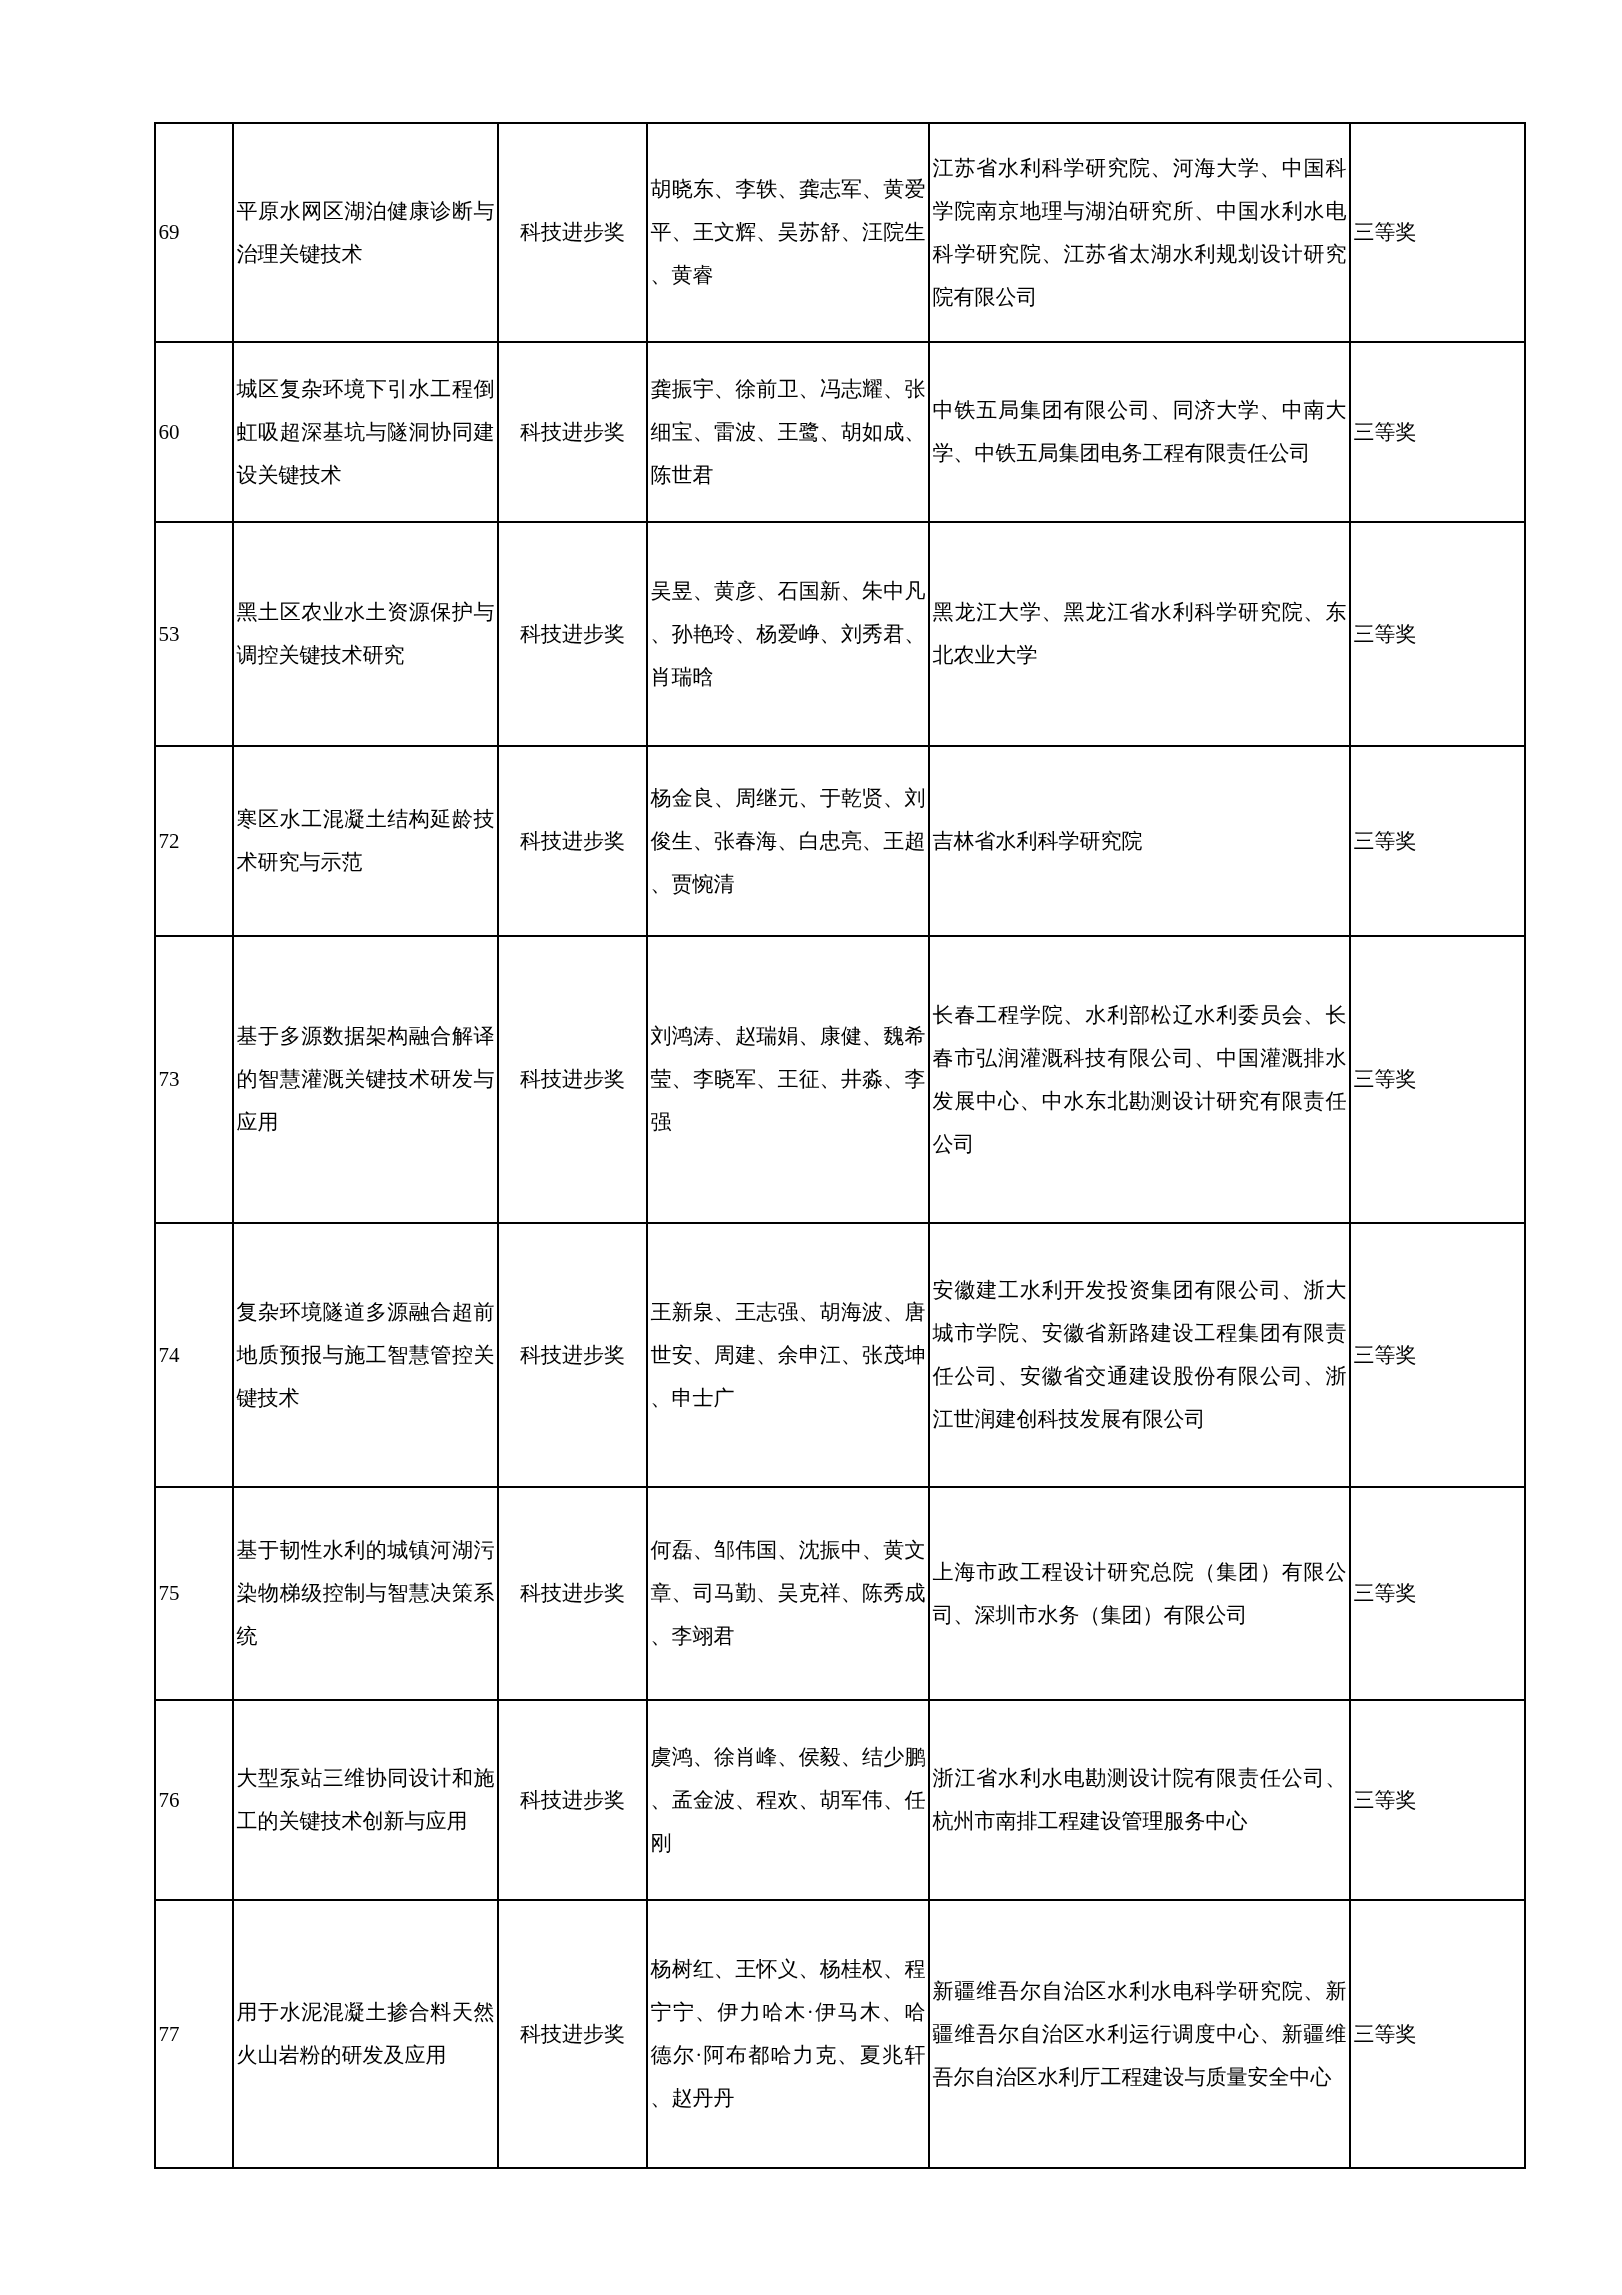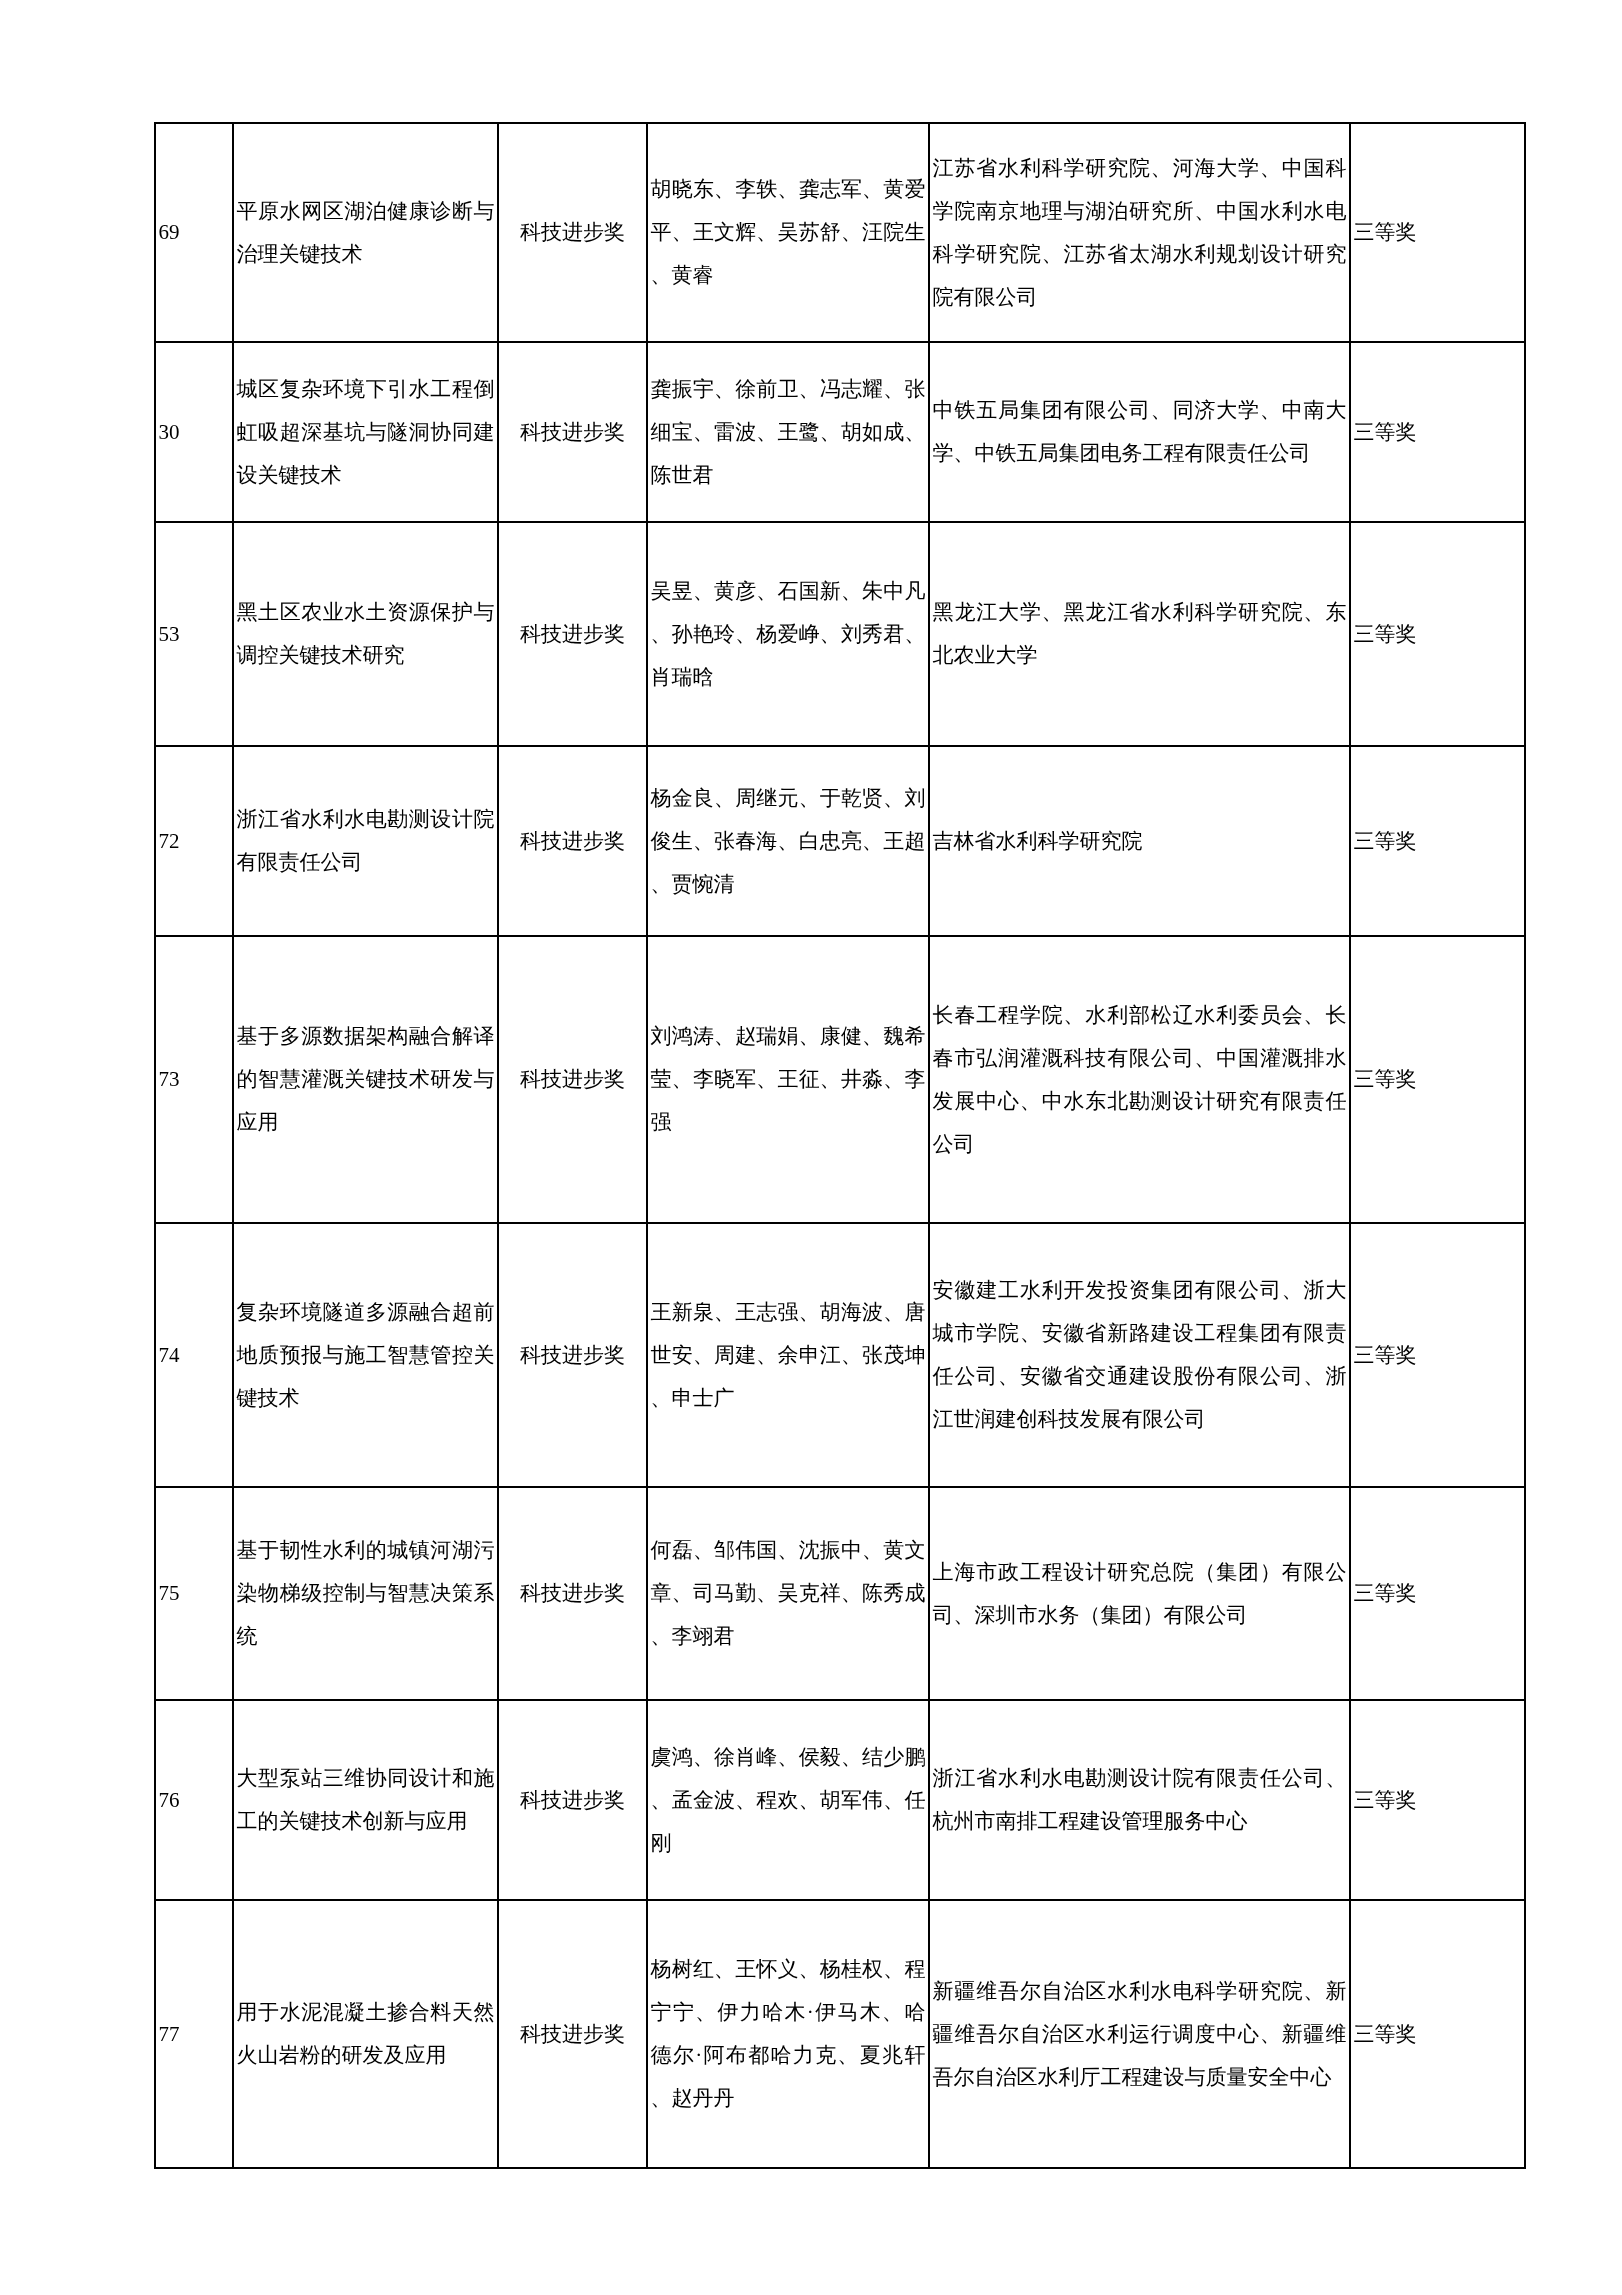--- a/index.html
+++ b/index.html
@@ -82,38 +82,38 @@
     <tbody>
       <tr class="r0">
         <td class="c-num">69</td>
         <td class="c-title">平原水网区湖泊健康诊断与治理关键技术</td>
         <td class="c-cat">科技进步奖</td>
         <td class="c-people">胡晓东、李轶、龚志军、黄爱平、王文辉、吴苏舒、汪院生、黄睿</td>
         <td class="c-orgs">江苏省水利科学研究院、河海大学、中国科学院南京地理与湖泊研究所、中国水利水电科学研究院、江苏省太湖水利规划设计研究院有限公司</td>
         <td class="c-prize">三等奖</td>
       </tr>
       <tr class="r1">
-        <td class="c-num">30</td>
+        <td class="c-num">60</td>
         <td class="c-title">城区复杂环境下引水工程倒虹吸超深基坑与隧洞协同建设关键技术</td>
         <td class="c-cat">科技进步奖</td>
         <td class="c-people">龚振宇、徐前卫、冯志耀、张细宝、雷波、王鹭、胡如成、陈世君</td>
         <td class="c-orgs">中铁五局集团有限公司、同济大学、中南大学、中铁五局集团电务工程有限责任公司</td>
         <td class="c-prize">三等奖</td>
       </tr>
       <tr class="r2">
         <td class="c-num">53</td>
         <td class="c-title">黑土区农业水土资源保护与调控关键技术研究</td>
         <td class="c-cat">科技进步奖</td>
         <td class="c-people">吴昱、黄彦、石国新、朱中凡、孙艳玲、杨爱峥、刘秀君、肖瑞晗</td>
         <td class="c-orgs">黑龙江大学、黑龙江省水利科学研究院、东北农业大学</td>
         <td class="c-prize">三等奖</td>
       </tr>
       <tr class="r3">
         <td class="c-num">72</td>
-        <td class="c-title">浙江省水利水电勘测设计院有限责任公司</td>
+        <td class="c-title">寒区水工混凝土结构延龄技术研究与示范</td>
         <td class="c-cat">科技进步奖</td>
         <td class="c-people">杨金良、周继元、于乾贤、刘俊生、张春海、白忠亮、王超、贾惋清</td>
         <td class="c-orgs">吉林省水利科学研究院</td>
         <td class="c-prize">三等奖</td>
       </tr>
       <tr class="r4">
         <td class="c-num">73</td>
         <td class="c-title">基于多源数据架构融合解译的智慧灌溉关键技术研发与应用</td>
         <td class="c-cat">科技进步奖</td>
         <td class="c-people">刘鸿涛、赵瑞娟、康健、魏希莹、李晓军、王征、井淼、李强</td>

